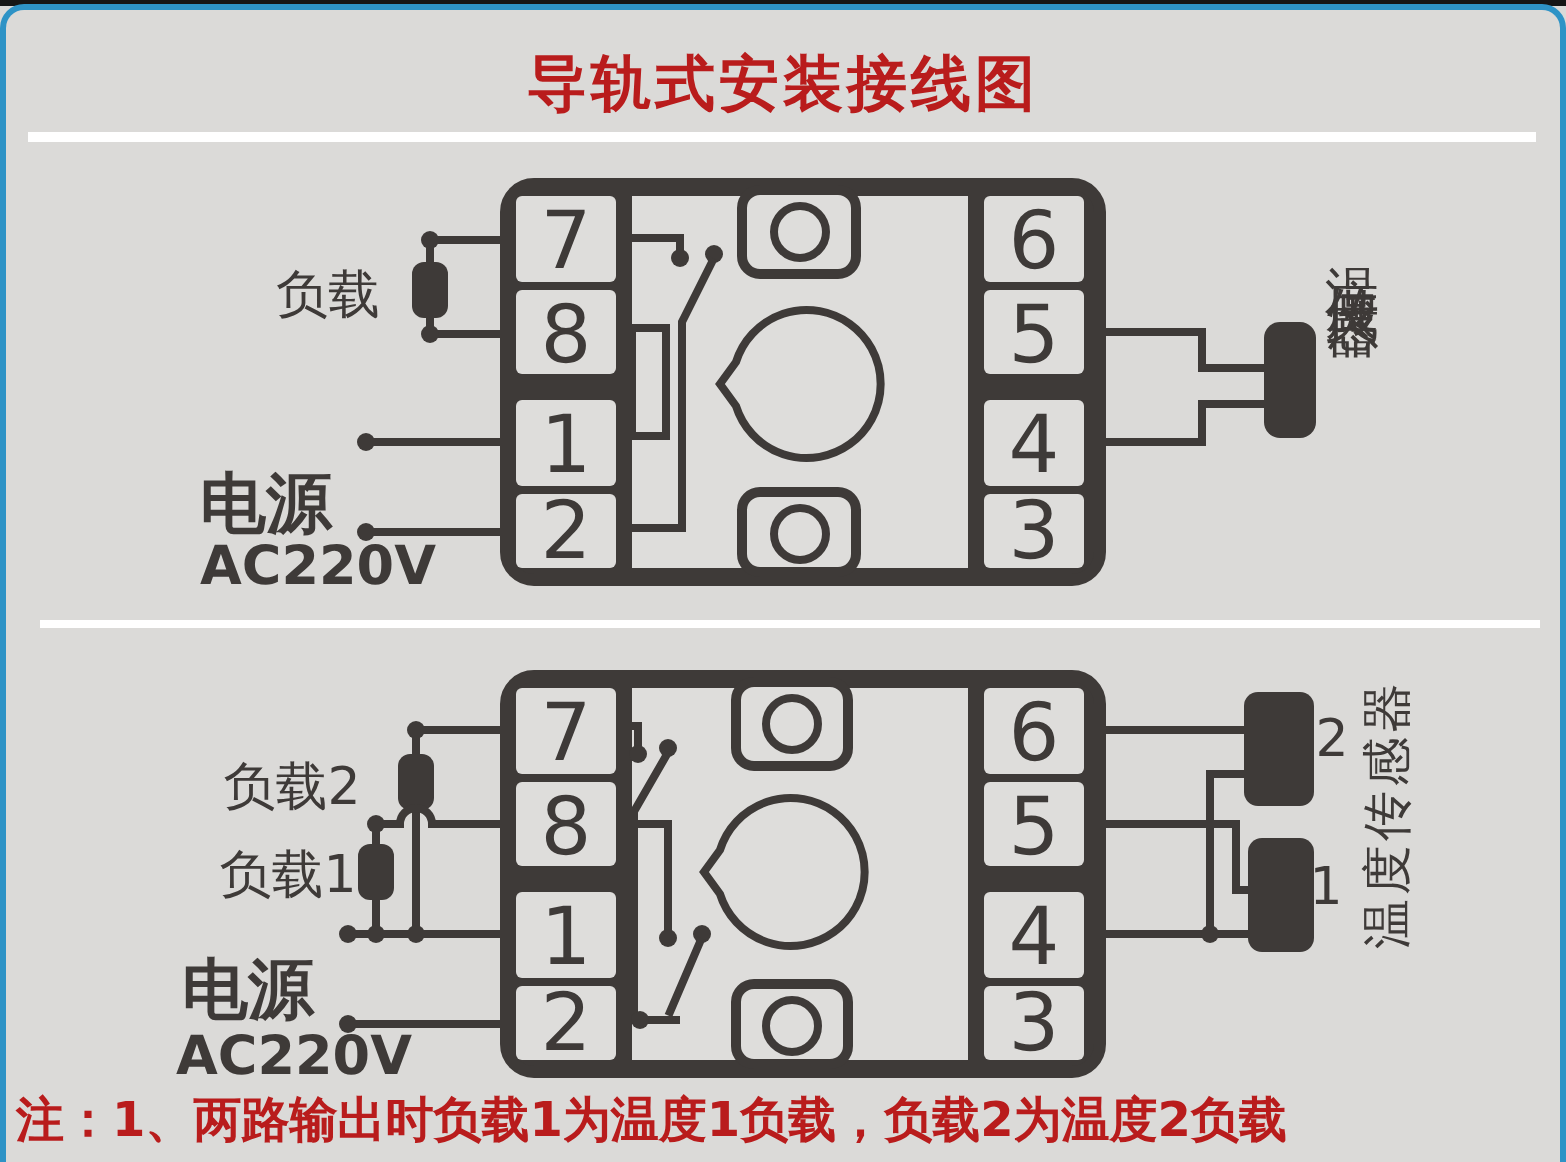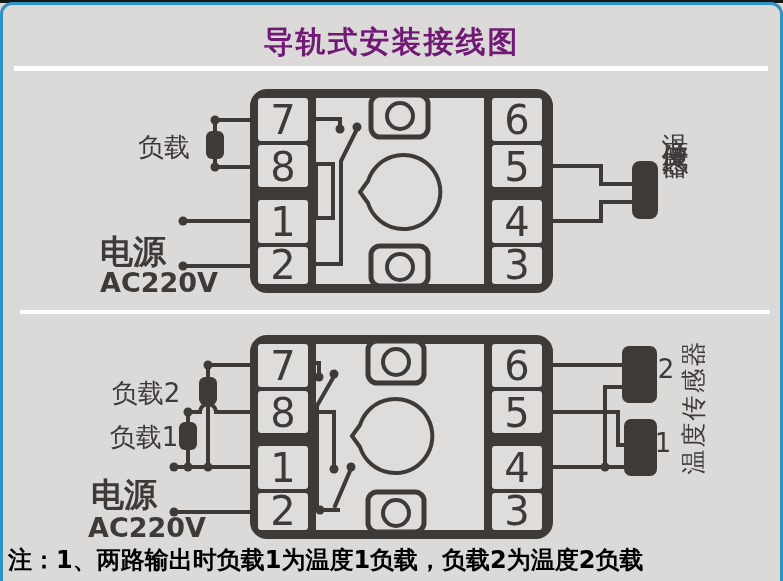--- a/index.html
+++ b/index.html
@@ -9,28 +9,28 @@
     font-family:"DejaVu Sans", sans-serif;
   }
   #top-strip{position:absolute;left:0;top:0;width:783px;height:3px;background:#161616;}
   #frame{
     position:absolute;left:0;top:2px;width:777px;height:579px;
     border:3px solid #2e93c6;border-bottom:none;
     border-radius:12px 12px 0 0; pointer-events:none;
   }
   #title{
     position:absolute;left:0;top:22px;width:783px;text-align:center;
-    font-size:30px;font-weight:bold;color:#701a75;letter-spacing:2px;
+    font-size:30px;font-weight:bold;color:#b91c1c;letter-spacing:2px;
   }
   .divider{position:absolute;background:#ffffff;}
   #divider-1{left:14px;top:66px;width:754px;height:5px;}
   #divider-2{left:20px;top:310px;width:750px;height:4px;}
   #note{
     position:absolute;left:8px;top:544px;width:770px;
-    font-size:24px;font-weight:bold;color:#000000;white-space:nowrap;
+    font-size:24px;font-weight:bold;color:#b91c1c;white-space:nowrap;
   }
   #sensor-label-top{
     position:absolute;left:660px;top:112px;
     writing-mode:vertical-rl;text-orientation:upright;
     font-size:27px;color:#3e3a38;letter-spacing:5px;line-height:30px;
   }
   #sensor-label-bottom{
     position:absolute;left:612px;top:392px;width:160px;height:30px;
     transform:rotate(-90deg);transform-origin:50% 50%;
     text-align:center;font-size:25px;color:#3e3a38;letter-spacing:2px;

